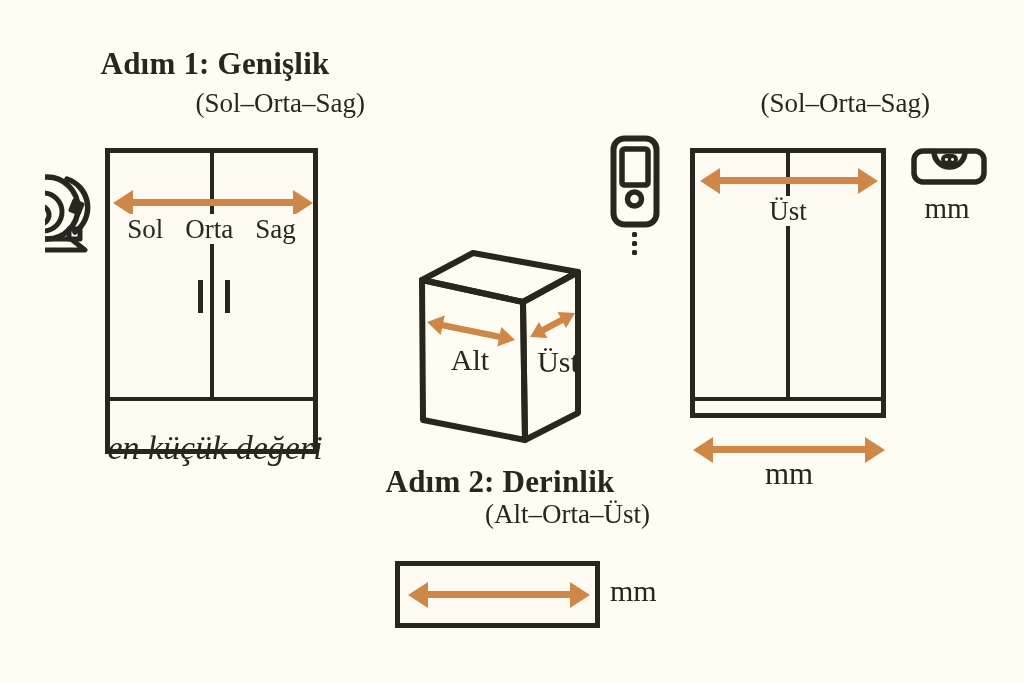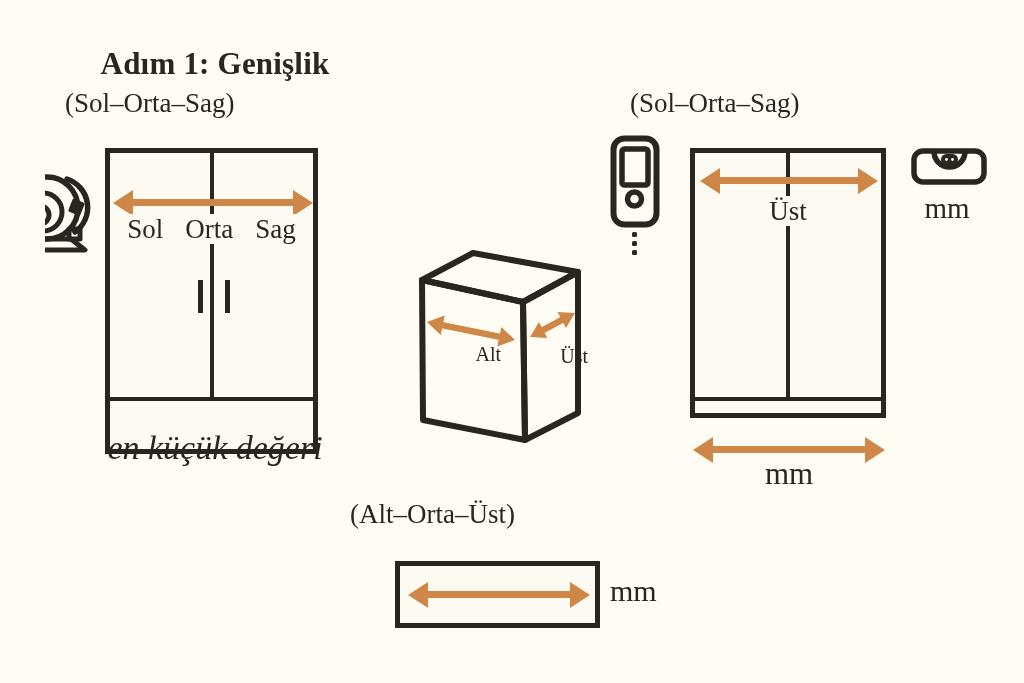--- a/index.html
+++ b/index.html
@@ -10,21 +10,21 @@
   }
   html,body{margin:0;padding:0;background:var(--paper);}
   .canvas{
     position:relative;width:1024px;height:683px;overflow:hidden;
     background:var(--paper);color:var(--line);
     font-family:Liberation Serif, serif;
     margin-left:45px;
   }
   .abs{position:absolute;}
   .title{font-size:31px;font-weight:700;text-align:center;letter-spacing:.2px;}
-  .subtitle{font-size:27px;font-weight:400;text-align:left;}
+  .subtitle{font-size:27px;font-weight:400;text-align:right;}
   .t1{left:20px;top:46px;width:300px;}
   .s1{left:20px;top:88px;width:300px;}
   .t2{left:305px;top:464px;width:300px;}
   .s2{left:305px;top:499px;width:300px;}
   .t3{left:585px;top:46px;width:300px;}
   .s3{left:585px;top:88px;width:300px;}
 
   .cabinet{
     position:absolute;box-sizing:border-box;
     border:5px solid var(--line);background:var(--fill);
@@ -54,21 +54,21 @@
   .cab-label-row span{background:var(--fill);padding:0 3px;}
   .cab1 .cab-label-row{top:61px;}
   .cab3 .cab-label-row{top:43px;}
 
   .note{
     left:40px;top:431px;width:260px;text-align:center;
     font-style:italic;font-size:34px;line-height:33px;
   }
   .note span{display:block;}
 
-  .box-label{font-size:20px;text-align:right;}
+  .box-label{font-size:30px;text-align:center;}
   .lbl-alt{left:394px;top:343px;width:62px;}
   .lbl-ust-box{left:483px;top:345px;width:60px;}
 
   .depth-rect{
     left:350px;top:561px;width:205px;height:67px;box-sizing:border-box;
     border:5px solid var(--line);background:var(--fill);
   }
   .unit{font-size:30px;line-height:32px;}
   .mm-depth{left:565px;top:575px;width:70px;text-align:left;}
   .mm-level{left:860px;top:192px;width:84px;text-align:center;font-size:29px;}
@@ -124,20 +124,21 @@
 
     <g fill="#CE8747" stroke="#CE8747">
       <line x1="140.6" y1="88.3" x2="164.4" y2="75.7" stroke-width="6.5"></line>
       <polygon stroke="none" points="130,94 147.4,94.9 139,79"></polygon>
       <polygon stroke="none" points="175,70 166,85 157.6,69.1"></polygon>
     </g>
   </svg>
   <div class="abs box-label lbl-alt">Alt</div>
   <div class="abs box-label lbl-ust-box">Üst</div>
 
+  <div class="abs title t2">Adım 2: Derinlik</div>
   <div class="abs subtitle s2">(Alt–Orta–Üst)</div>
 
   <div class="abs depth-rect">
     <div class="arrow" style="left:26px;top:25px;width:146px;"></div>
   </div>
   <div class="abs unit mm-depth">mm</div>
 
   <div class="abs subtitle s3">(Sol–Orta–Sag)</div>
 
   <svg class="abs" style="left:565px;top:135px;" width="50" height="128" viewBox="0 0 50 128" aria-hidden="true">

